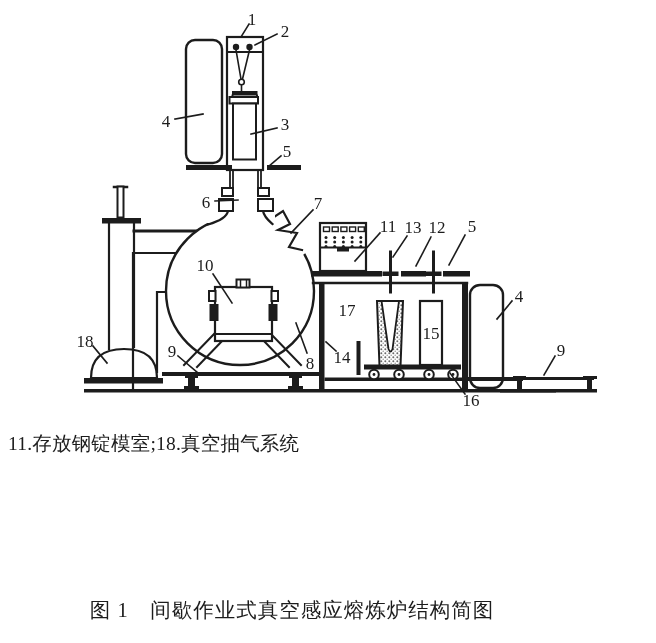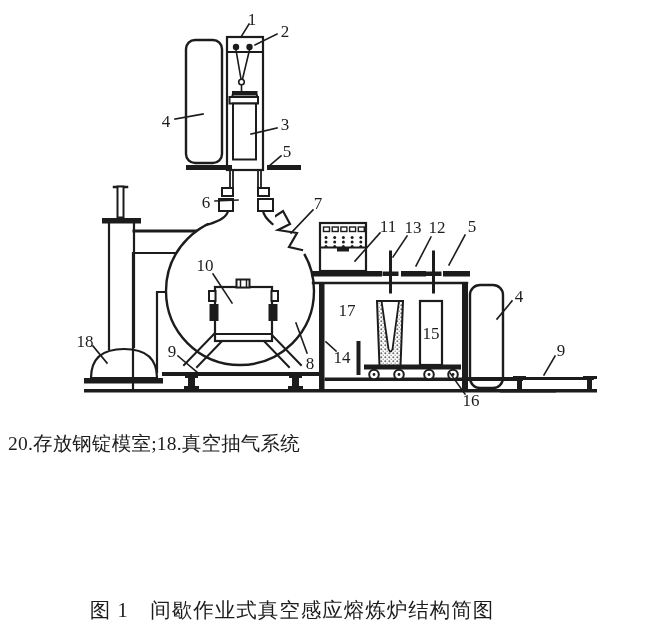--- a/index.html
+++ b/index.html
@@ -254,19 +254,19 @@
     <text x="342" y="363">14</text>
     <text x="431" y="339">15</text>
     <text x="471" y="406">16</text>
     <text x="347" y="316">17</text>
     <text x="85" y="347">18</text>
   </g>
 </svg>
 
 
 <div class="legend">
-  <div class="lline">20.存放钢锭模室;18.真空抽气系统</div>
+  <div class="lline">11.存放钢锭模室;18.真空抽气系统</div>
 </div>
 
 
 <div class="caption">图 1　间歇作业式真空感应熔炼炉结构简图</div>
 
 </div>
 
 </body></html>

